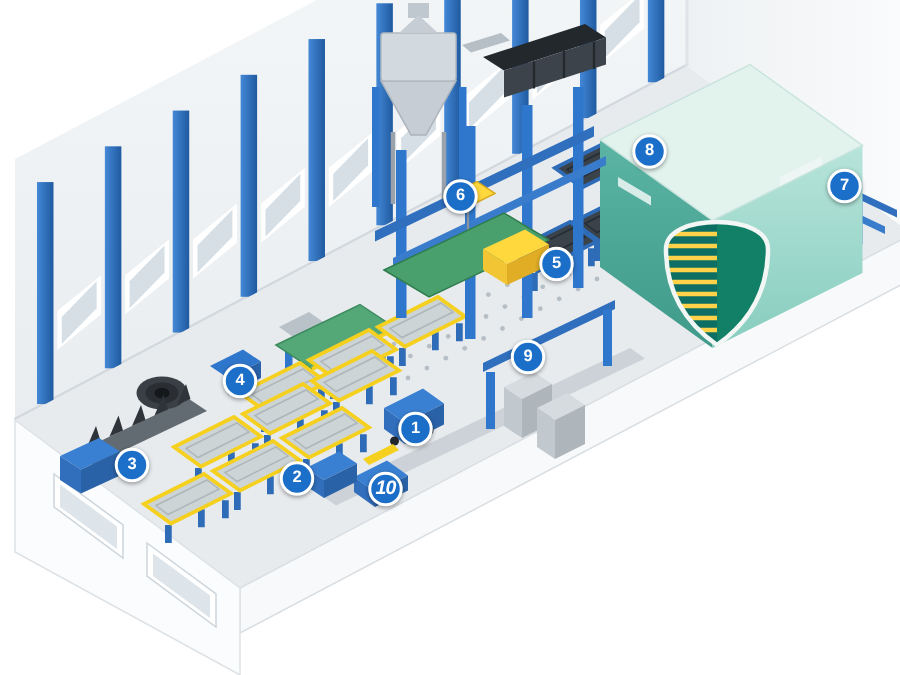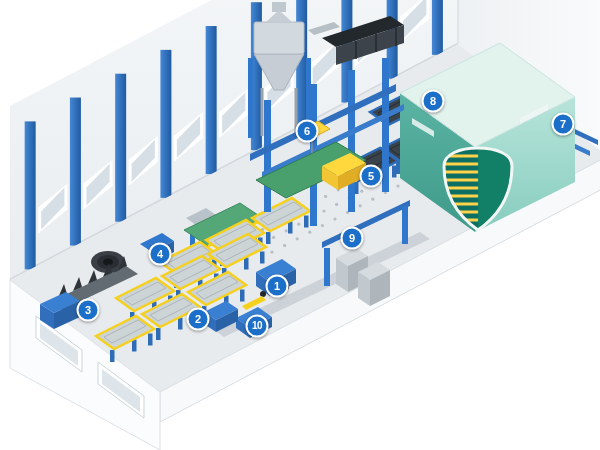--- a/index.html
+++ b/index.html
@@ -11,21 +11,21 @@
     --marker-blue:#1c6fc8; --machine-blue:#2f77cc; --column-blue:#2d6cb8;
     --pallet-yellow:#f5d01e; --floor:#e8ebee; --wall:#f4f6f7; --dark-steel:#33383e;
   }
   .f-floor{fill:var(--floor);}
   .blue{fill:var(--machine-blue);}
   .marker{position:absolute;width:19px;height:19px;border-radius:50%;
           background:var(--marker-blue);border:2px solid #fff;
           box-shadow:0 1px 3px rgba(0,0,0,.4);color:#fff;
           transform:translate(-50%,-50%);text-align:center;}
   .marker span{display:block;font-weight:bold;font-size:11px;line-height:18px;}
-  .marker.two span{font-size:10px;letter-spacing:-0.5px;}
+  .marker.two span{font-size:13px;letter-spacing:-0.5px;font-style:italic;}
 </style>
 </head>
 <body>
 
 <div class="stage">
 <svg width="600" height="450" viewBox="0 0 600 450">
   <defs>
     <linearGradient id="gWallL" x1="0" y1="0" x2="0" y2="1">
       <stop offset="0" stop-color="#f7f9fa"></stop>
           <stop offset="1" stop-color="#e9edf0"></stop>

